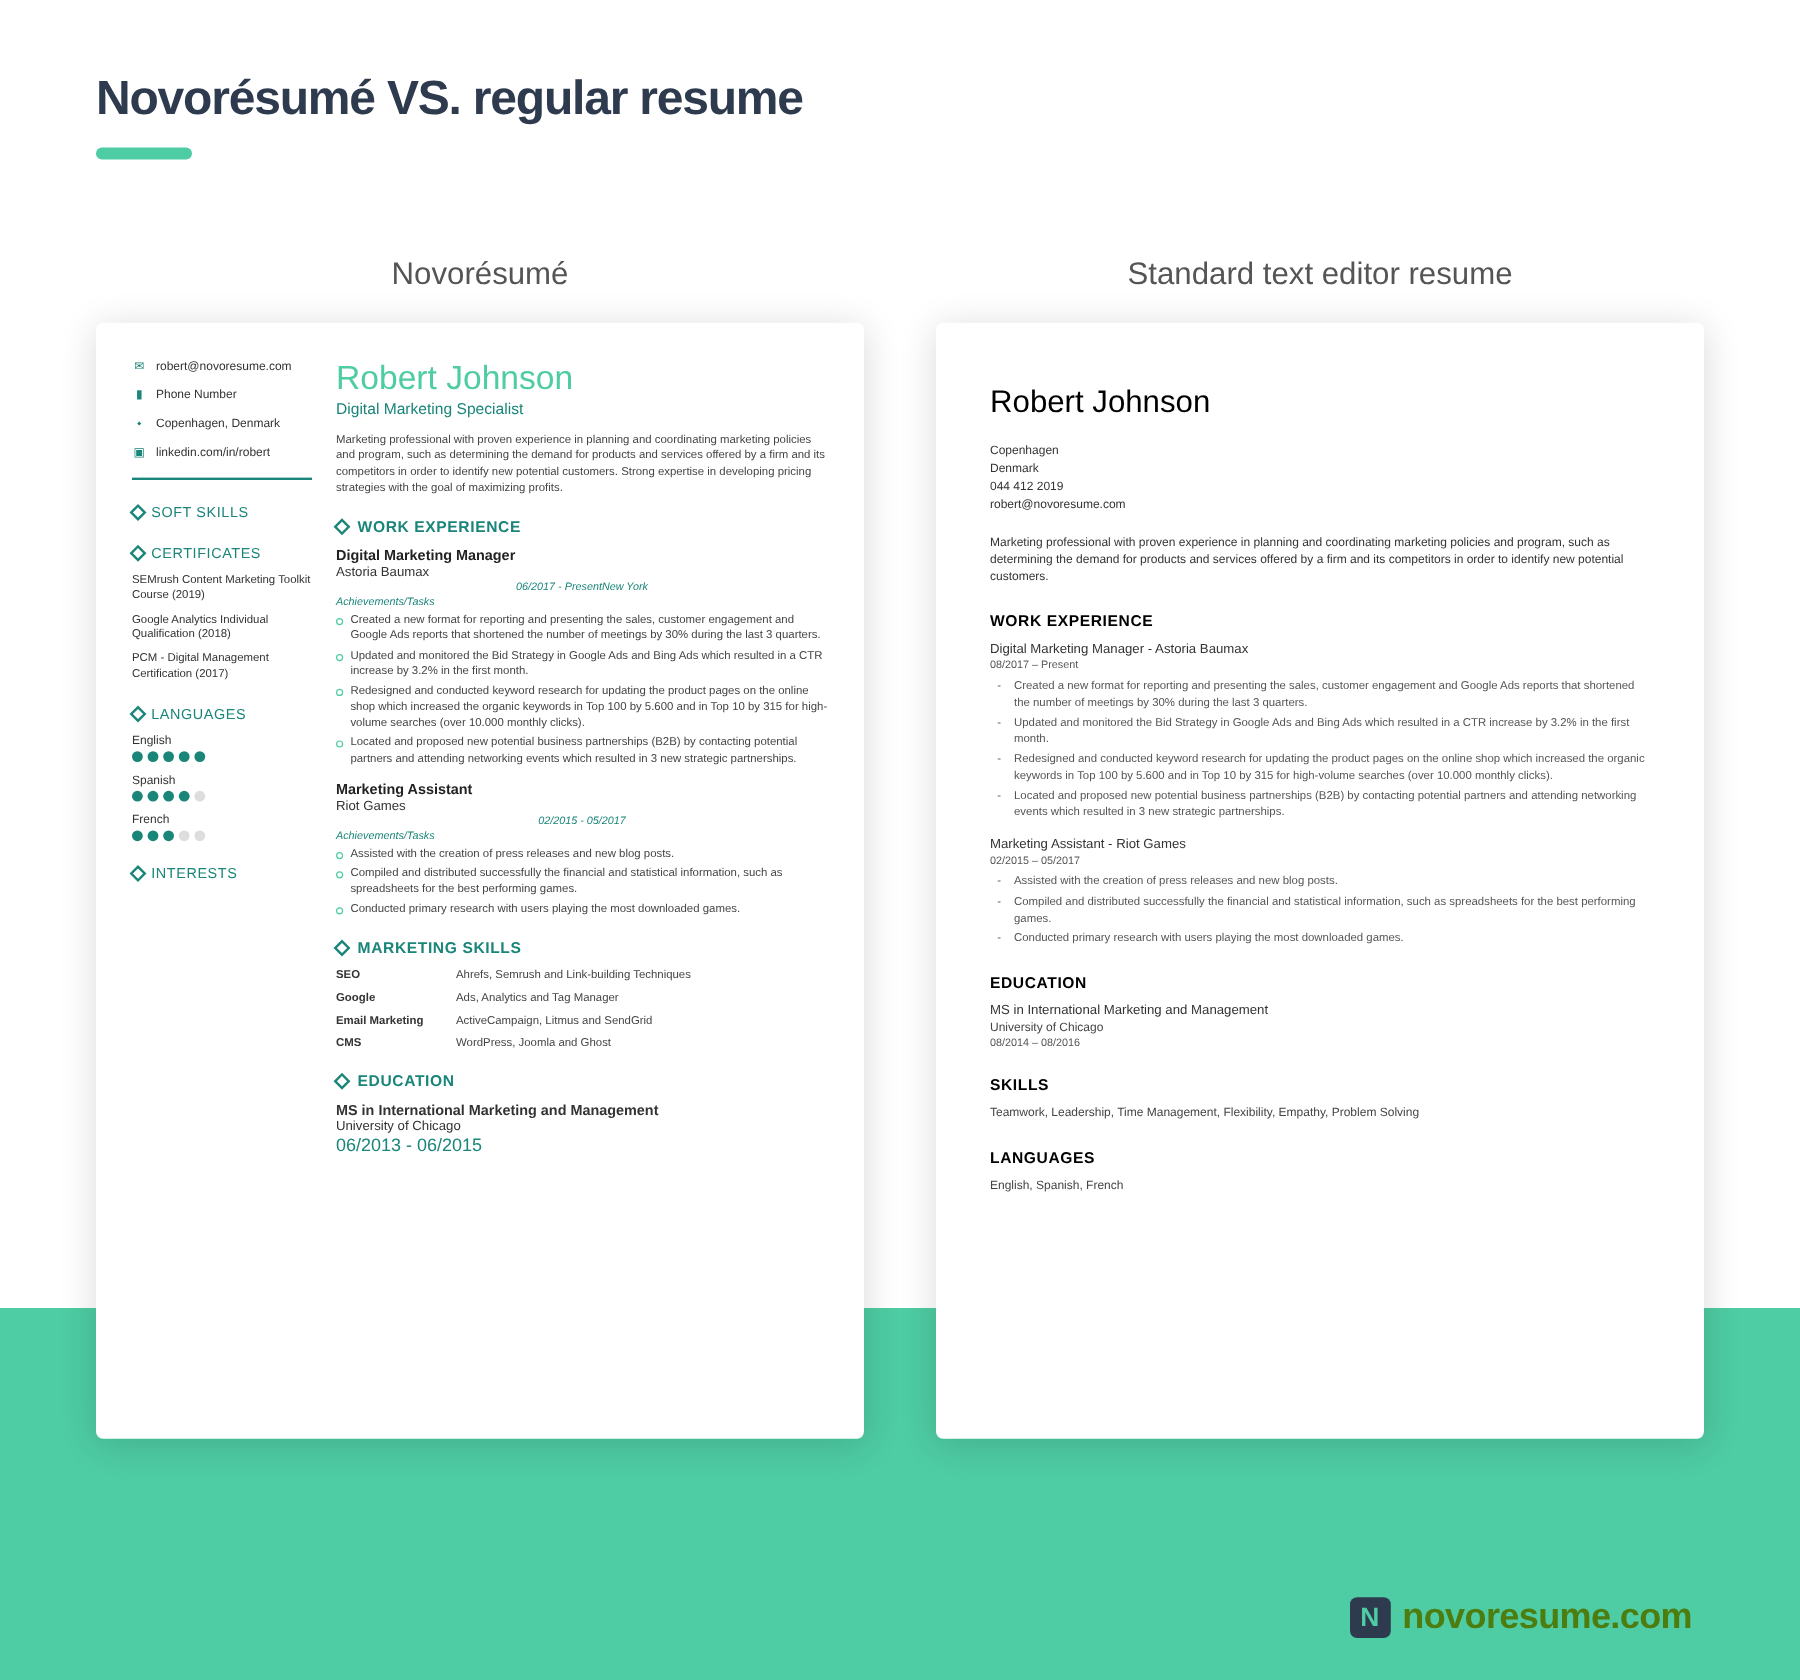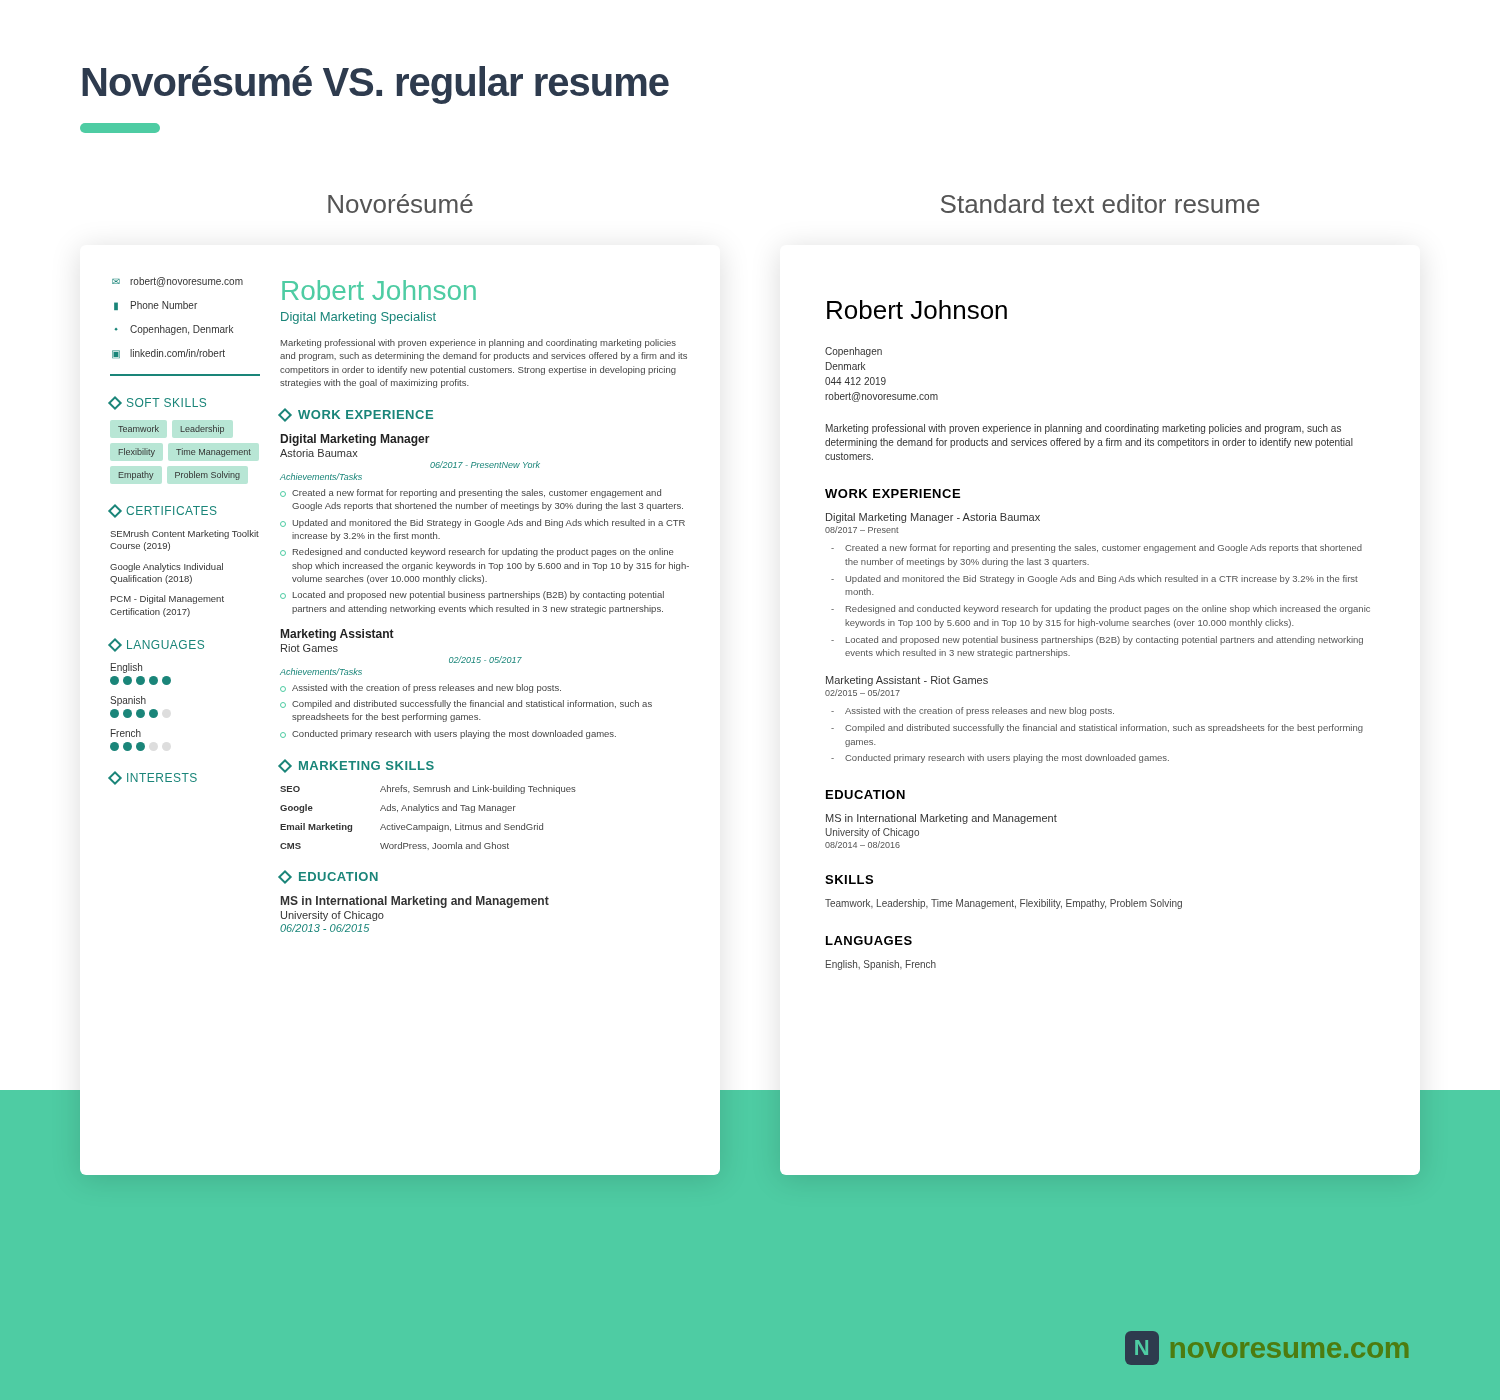--- a/index.html
+++ b/index.html
@@ -1,21 +1,21 @@
 <!DOCTYPE html>
 <html><head>
 <meta charset="utf-8">
 <style>
 *{margin:0;padding:0;box-sizing:border-box}
 body{font-family:-apple-system,BlinkMacSystemFont,"Segoe UI",Arial,sans-serif;background:#fff;width:1500px;height:1400px;position:relative;overflow:hidden}
 .teal-bg{position:absolute;bottom:0;left:0;right:0;height:310px;background:#4ecca3;z-index:0}
 .container{position:relative;z-index:1;padding:60px 80px 40px}
 .main-title{font-size:40px;font-weight:800;color:#2e3b4e;letter-spacing:-1px}
 .accent-bar{width:80px;height:10px;background:#4ecca3;border-radius:5px;margin-top:18px}
-.columns{display:flex;gap:60px;margin-top:56px}
+.columns{display:flex;gap:60px;margin-top:80px}
 .col{flex:1}
 .col-label{font-size:26px;color:#555;text-align:center;margin-bottom:25px;font-weight:400}
 .resume-card{background:#fff;border-radius:6px;box-shadow:0 4px 30px rgba(0,0,0,0.15);height:930px;padding:30px;font-size:10px;color:#333;overflow:hidden;position:relative}
 .novo{display:flex;gap:20px}
 .novo-sidebar{width:150px;flex-shrink:0}
 .novo-main{flex:1}
 .contact-item{display:flex;align-items:center;gap:8px;margin-bottom:12px;font-size:10px;color:#333}
 .ci-icon{width:12px;height:12px;display:inline-flex;align-items:center;justify-content:center;color:#1a8579}
 .section-hdr{display:flex;align-items:center;gap:6px;color:#1a8579;font-weight:400;font-size:12px;margin:20px 0 10px;letter-spacing:0.5px}
 .diamond{width:10px;height:10px;border:2px solid #1a8579;transform:rotate(45deg);flex-shrink:0}
@@ -38,21 +38,21 @@
 .job-meta{display:flex;justify-content:center;font-size:9px;color:#1a8579;font-style:italic;margin-bottom:2px}
 .ach-label{font-size:9px;color:#1a8579;font-style:italic;margin-bottom:4px}
 .bullets{list-style:none;padding-left:12px}
 .bullets li{font-size:9.5px;line-height:1.4;margin-bottom:3px;position:relative;color:#444}
 .bullets li:before{content:"";position:absolute;left:-12px;top:5px;width:4px;height:4px;border-radius:50%;border:1px solid #4ecca3}
 .skill-row{display:flex;margin-bottom:8px;font-size:9.5px}
 .skill-label{width:100px;font-weight:700}
 .skill-val{flex:1;color:#444}
 .edu-title{font-size:12px;font-weight:700;margin-bottom:1px}
 .edu-school{font-size:11px;margin-bottom:1px}
-.edu-date{font-size:11px;color:#1a8579;font-style:italic}
+.edu-date{font-size:15px;color:#1a8579;}
 .std{padding:50px 45px;font-family:Arial,sans-serif}
 .std-name{font-size:26px;font-weight:400;color:#000;margin-bottom:18px}
 .std-contact{font-size:10px;line-height:1.5;margin-bottom:18px}
 .std-summary{font-size:10px;line-height:1.4;margin-bottom:20px}
 .std-h2{font-size:13px;font-weight:700;letter-spacing:0.5px;margin:22px 0 10px;color:#000}
 .std-job{font-size:11px;margin-bottom:2px}
 .std-date{font-size:9px;color:#555;margin-bottom:6px}
 .std-bullets{list-style:none;padding-left:20px;margin-bottom:14px}
 .std-bullets li{font-size:9.5px;line-height:1.45;margin-bottom:3px;position:relative;color:#555}
 .std-bullets li:before{content:"-";position:absolute;left:-14px}
@@ -94,28 +94,20 @@
             <div class="contact-item">
                 <span class="ci-icon">▣</span>
                 <span>linkedin.com/in/robert</span>
               </div>
             <hr class="divider">
 
             <div class="section-hdr">
                 <span class="diamond"></span>
                 <span>SOFT SKILLS</span>
               </div>
-            <div class="tags" id="tags">
-                <span class="tag">Teamwork</span>
-                <span class="tag">Leadership</span>
-                <span class="tag">Flexibility</span>
-                <span class="tag">Time Management</span>
-                <span class="tag">Empathy</span>
-                <span class="tag">Problem Solving</span>
-              </div>
 
             <div class="section-hdr">
                 <span class="diamond"></span>
                 <span>CERTIFICATES</span>
               </div>
             <div id="certs">
                 <div class="cert-item">SEMrush Content Marketing Toolkit Course (2019)</div>
                 <div class="cert-item">Google Analytics Individual Qualification (2018)</div>
                 <div class="cert-item">PCM - Digital Management Certification (2017)</div>
               </div>

